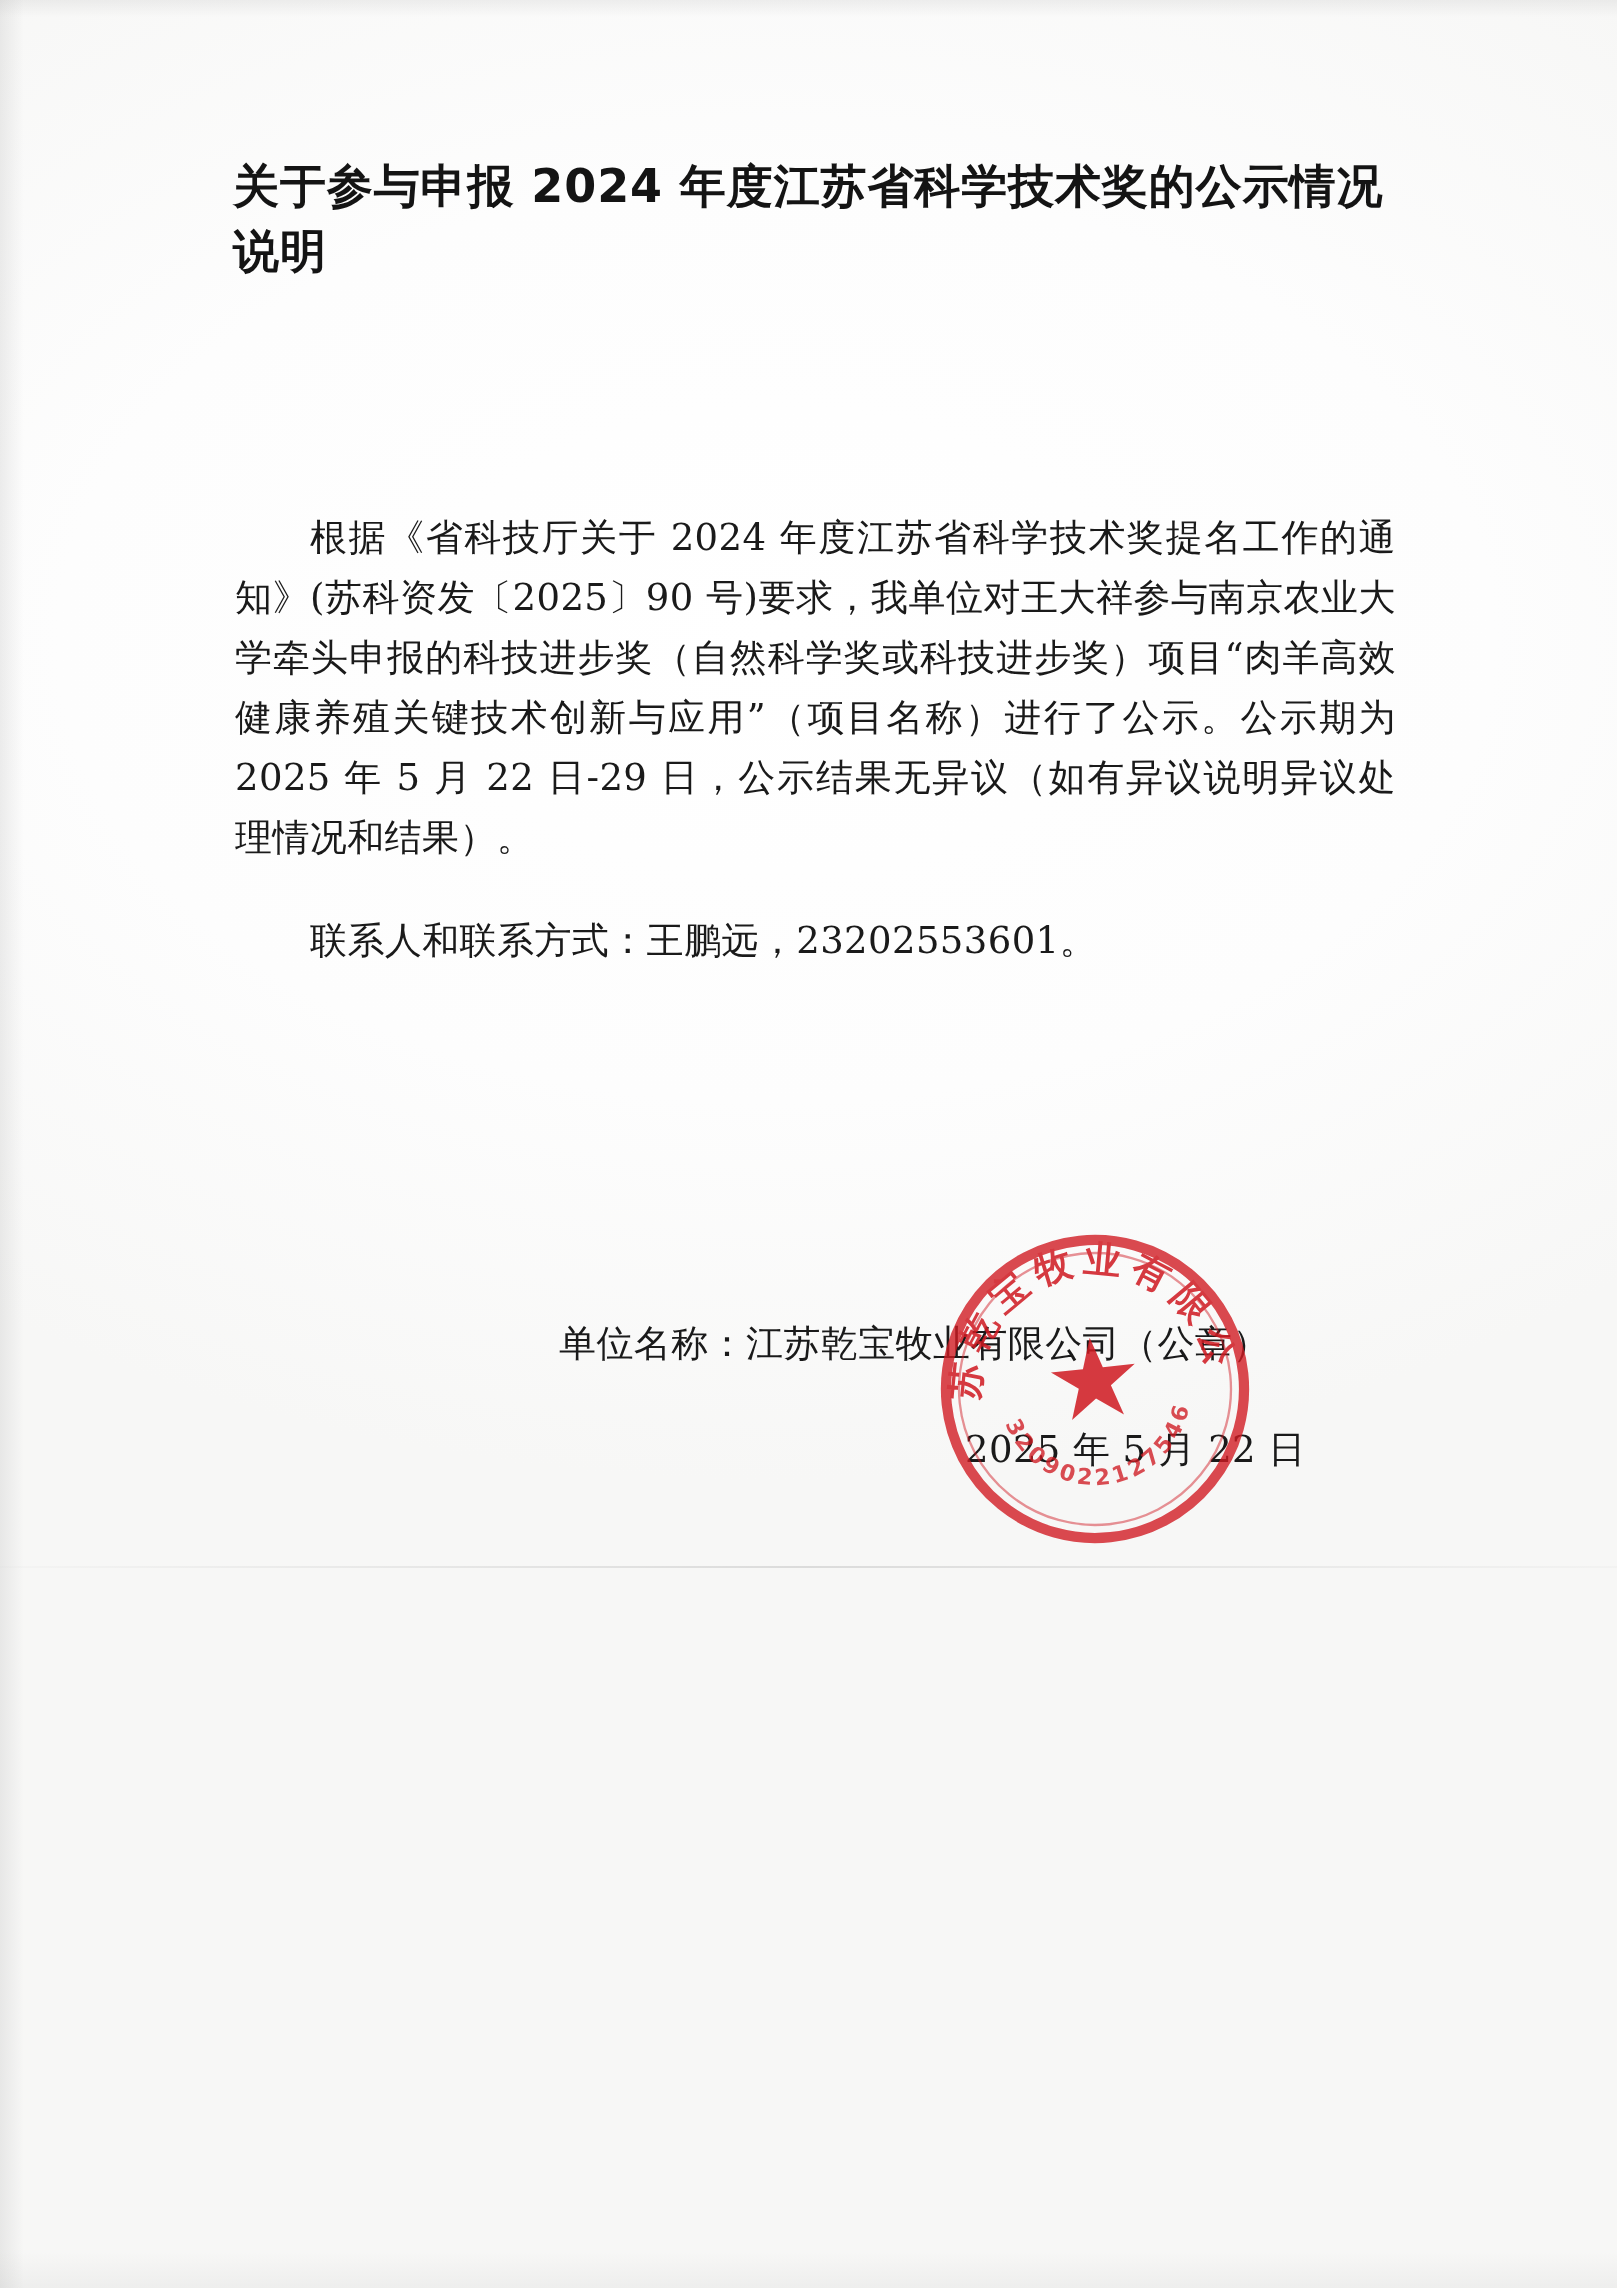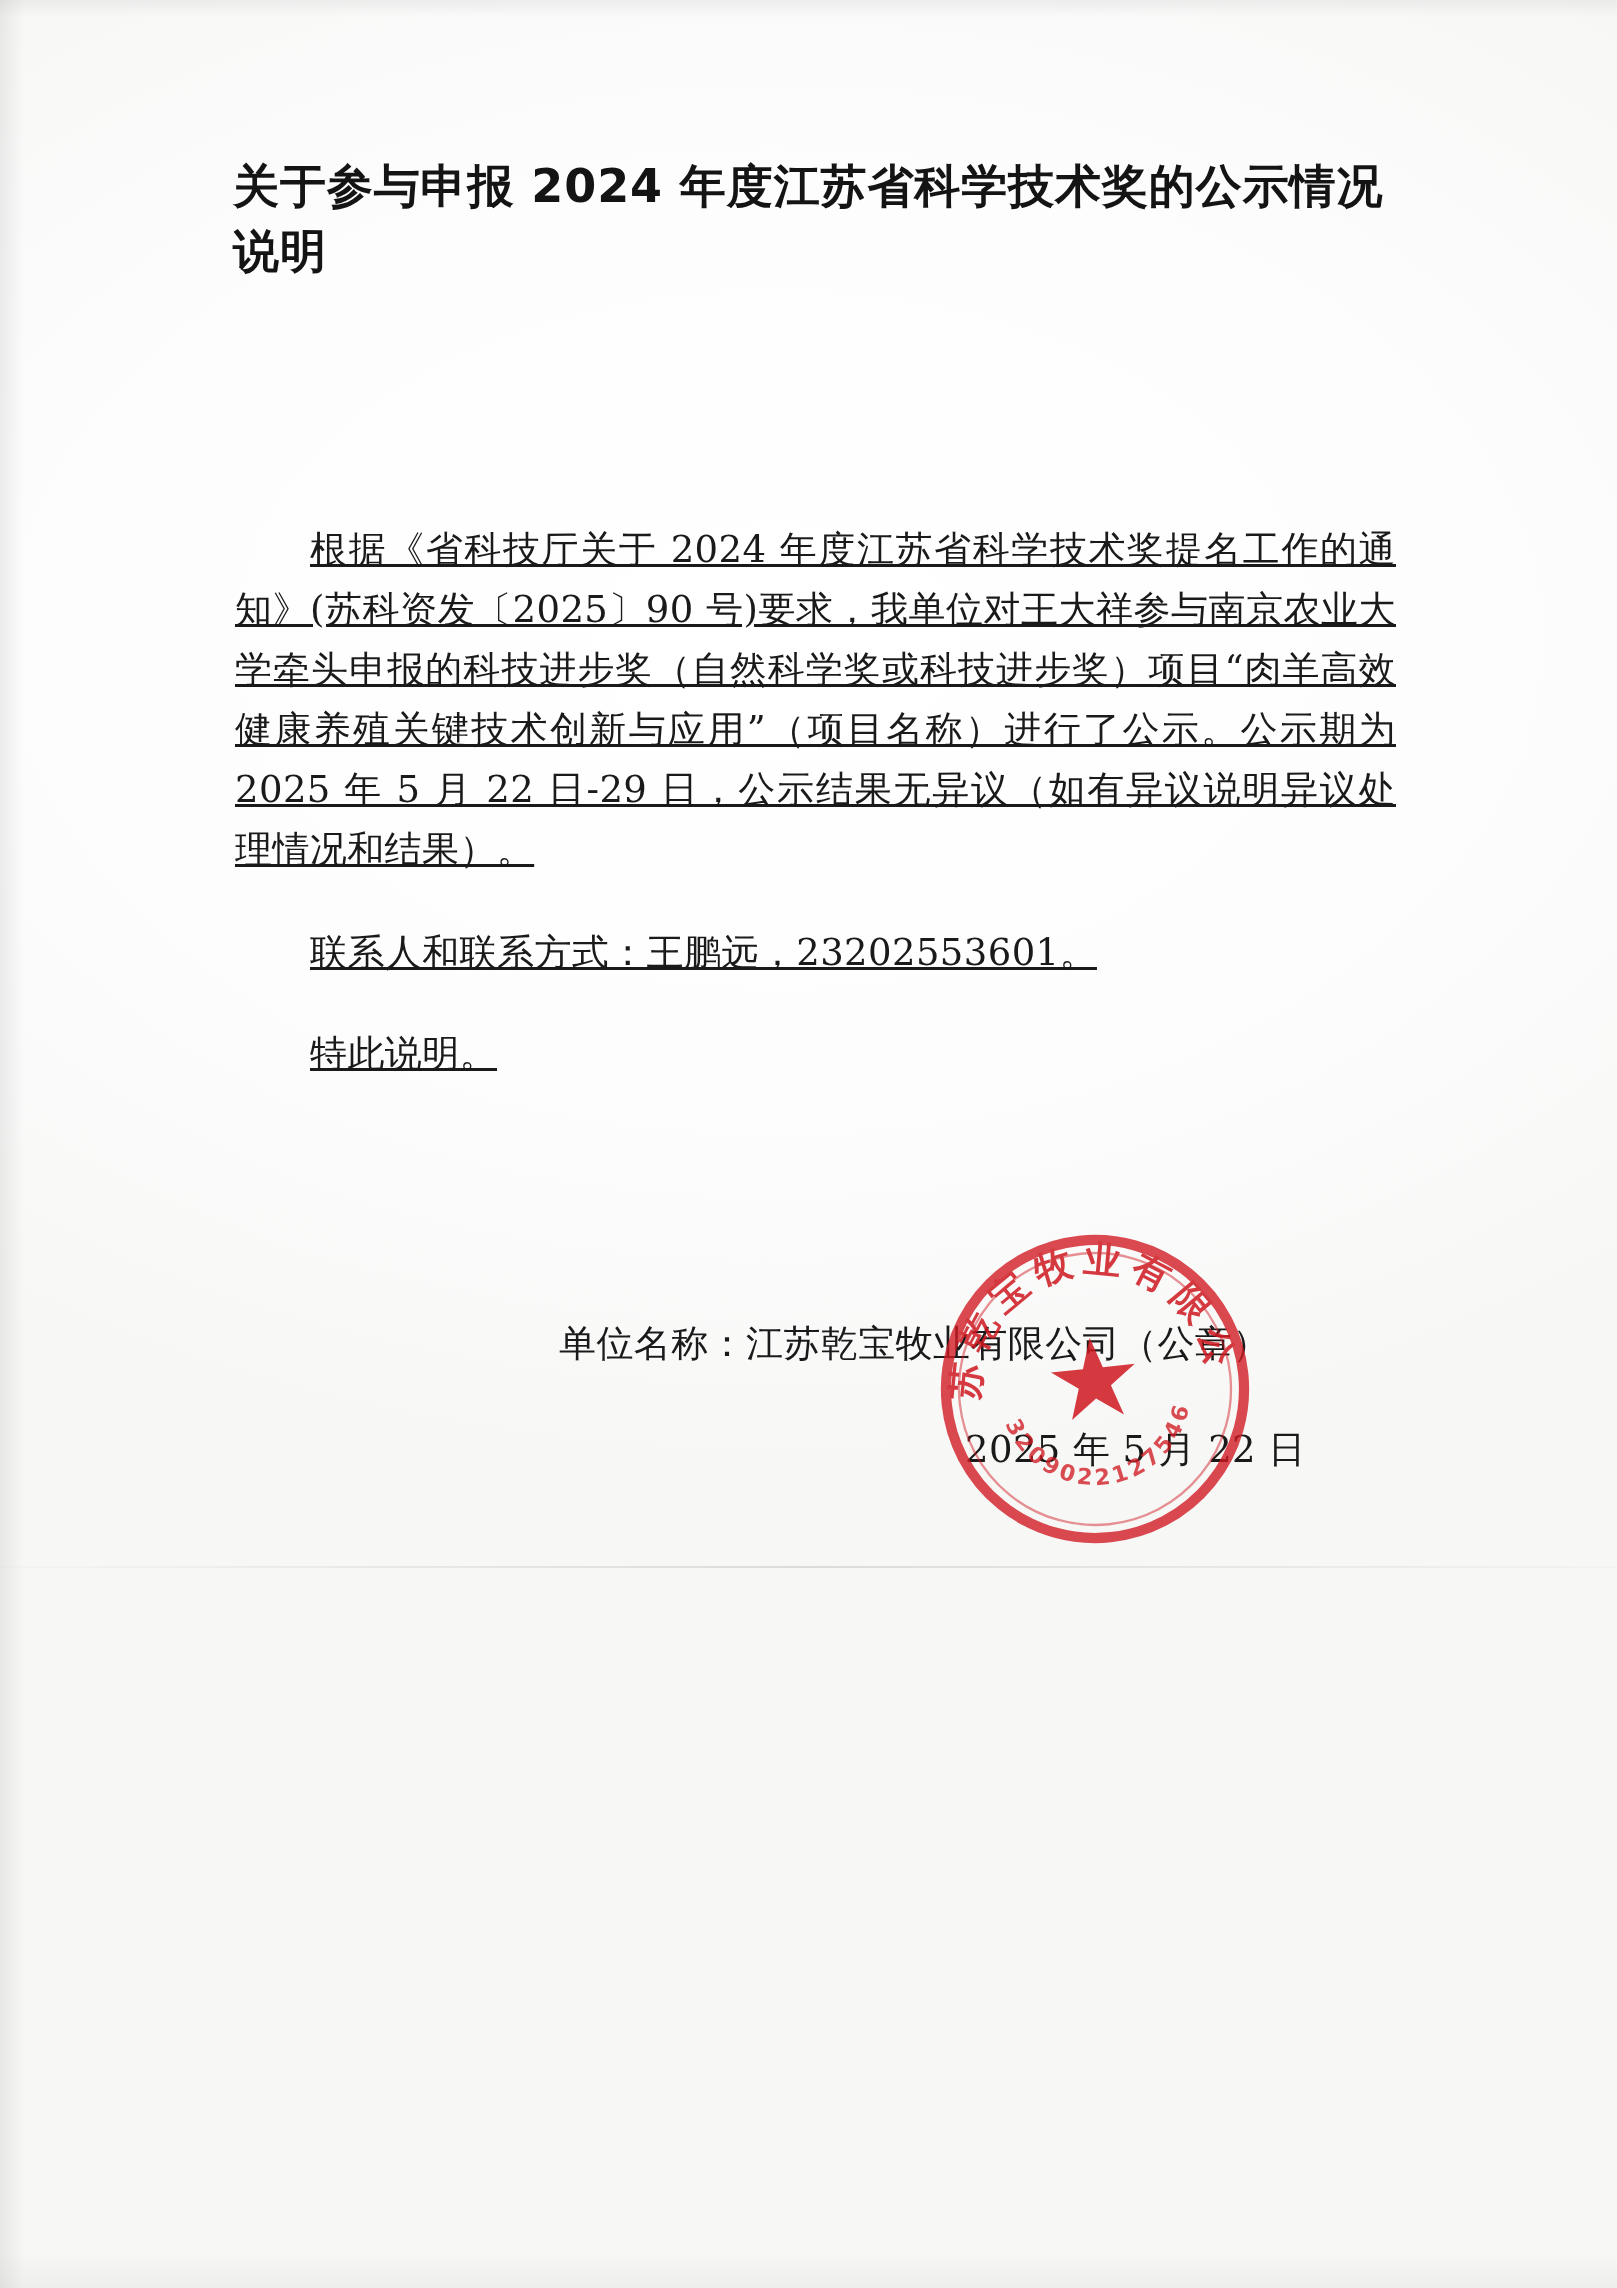--- a/index.html
+++ b/index.html
@@ -75,23 +75,22 @@
     left: 235px;
     top: 508px;
     width: 1161px;
   }
   .para {
     font-size: 37px;
     line-height: 1.62;
     color: #1a1a1a;
     text-align: justify;
     text-justify: inter-character;
-    margin: 12px 0 35px 0;
+    margin: 0 0 35px 0;
     letter-spacing: 0.4px;
-    text-decoration: underline;
   }
   .para.indent {
     text-indent: 75px;
   }
   .para.p1 { margin-bottom: 43px; }
   .para.p2 { margin-bottom: 41px; }
 
   
   .sign-block {
     position: absolute;
@@ -140,21 +139,20 @@
   <div class="scan-edge-bottom"></div>
   <div class="scan-crease c1"></div>
 
   <div class="doc-body">
 
     <div class="title">关于参与申报 2024 年度江苏省科学技术奖的公示情况说明</div>
 
     <div class="para-block">
       <p class="para indent p1">根据《省科技厅关于 2024 年度江苏省科学技术奖提名工作的通知》(苏科资发〔2025〕90 号)要求，我单位对王大祥参与南京农业大学牵头申报的科技进步奖（自然科学奖或科技进步奖）项目“肉羊高效健康养殖关键技术创新与应用”（项目名称）进行了公示。公示期为 2025 年 5 月 22 日-29 日，公示结果无异议（如有异议说明异议处理情况和结果）。</p>
       <p class="para indent p2">联系人和联系方式：王鹏远，23202553601。</p>
-      <p class="para indent">特此说明。</p>
     </div>
 
     <div class="sign-block">
       <div class="sign-line">单位名称：江苏乾宝牧业有限公司（公章）</div>
       <div class="sign-date">2025 年 5 月 22 日</div>
     </div>
 
     <div class="seal">
       <svg width="326" height="326" viewBox="0 0 350 350" aria-hidden="true">
         <defs>

